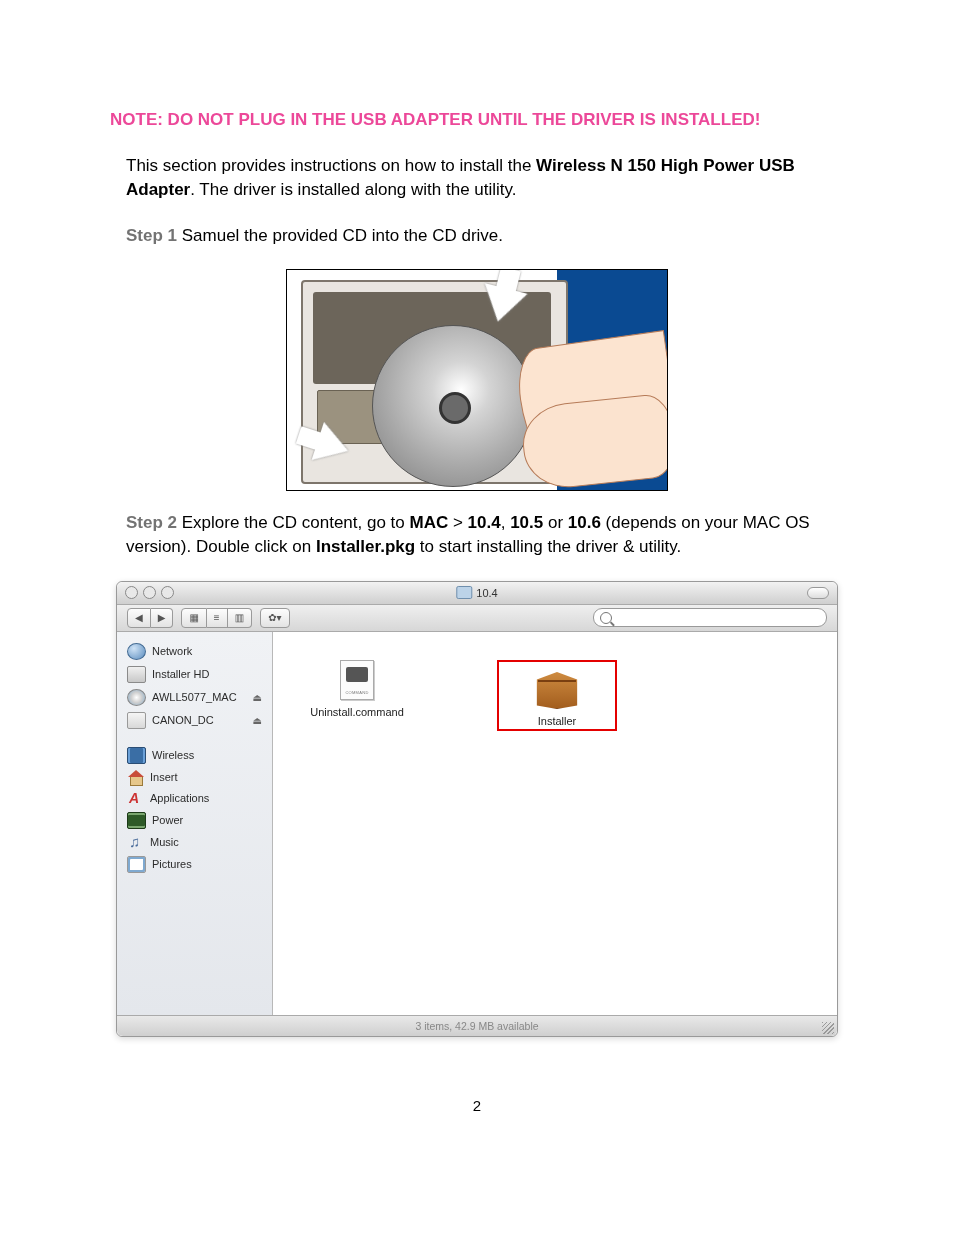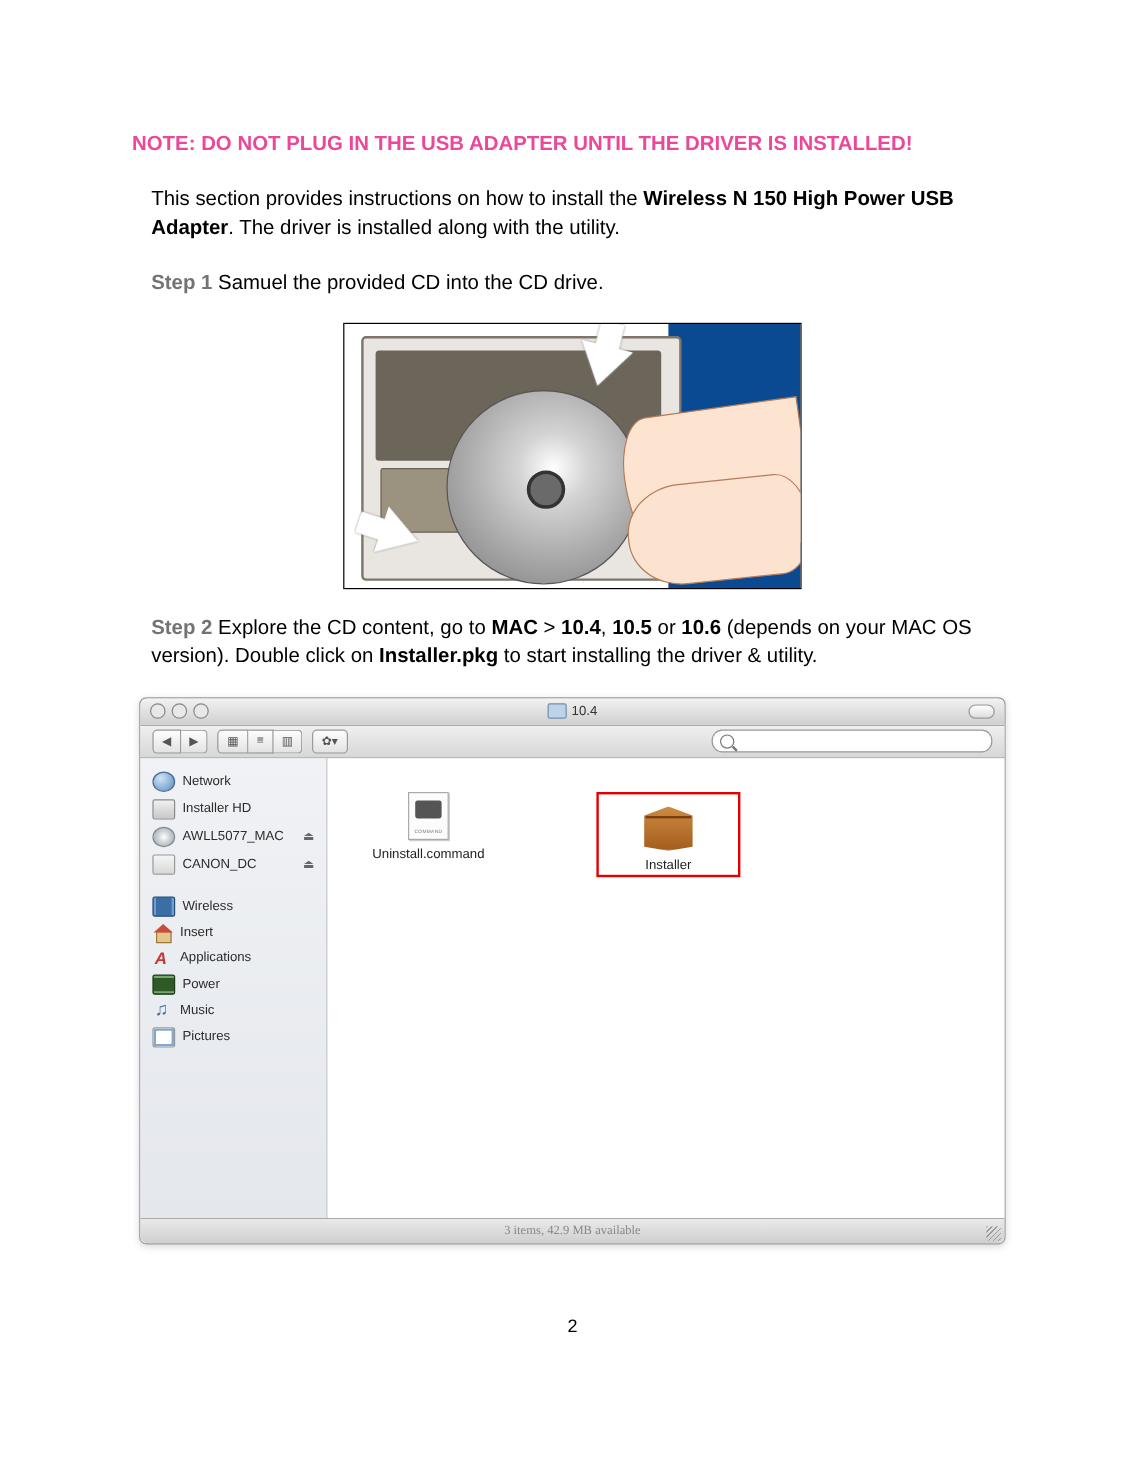--- a/index.html
+++ b/index.html
@@ -170,21 +170,20 @@
   }
   .ficon.txt::before{ content:""; position:absolute; left:4px; top:5px; right:4px; height:2px;
     background:#bcbcbc; box-shadow:0 4px 0 #bcbcbc,0 8px 0 #bcbcbc,0 12px 0 #bcbcbc,0 16px 0 #bcbcbc,0 20px 0 #bcbcbc; }
   .hl{ border:2px solid #e40000; padding:5px 8px 2px 8px; }
 
   .statusbar{
     height:20px; background:linear-gradient(#e9e9e9,#cfcfcf);
     border-top:1px solid #aaa; border-radius:0 0 6px 6px;
     text-align:center; font-size:10.5px; color:#888; line-height:20px;
     position:relative;
-    font-family:Liberation Serif, serif;
   }
   .grip{ position:absolute; right:3px; bottom:2px; width:12px; height:12px;
     background:repeating-linear-gradient(135deg,#999 0,#999 1px,transparent 1px,transparent 3px); }
 
   .page-num{ text-align:center; font-size:15px; margin-top:60px; }
 </style>
 </head>
 <body>
 
 <div class="page">

